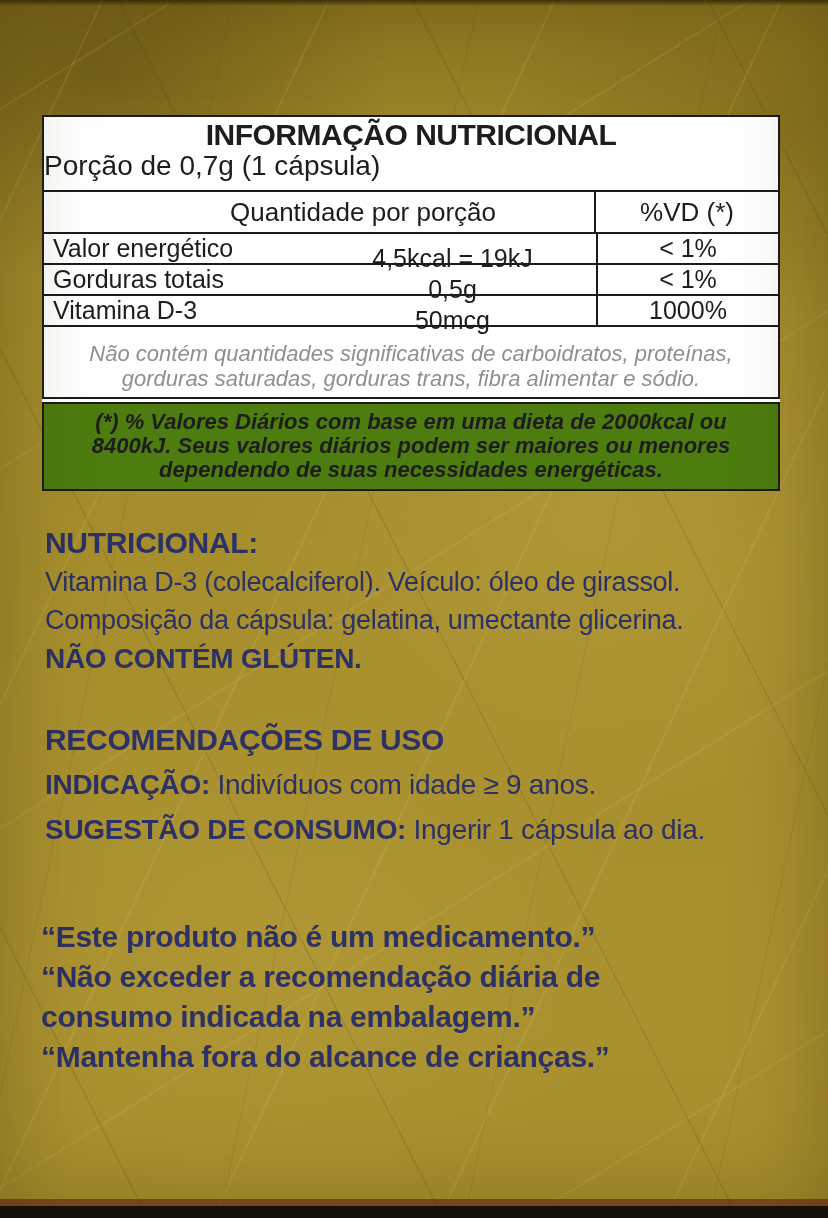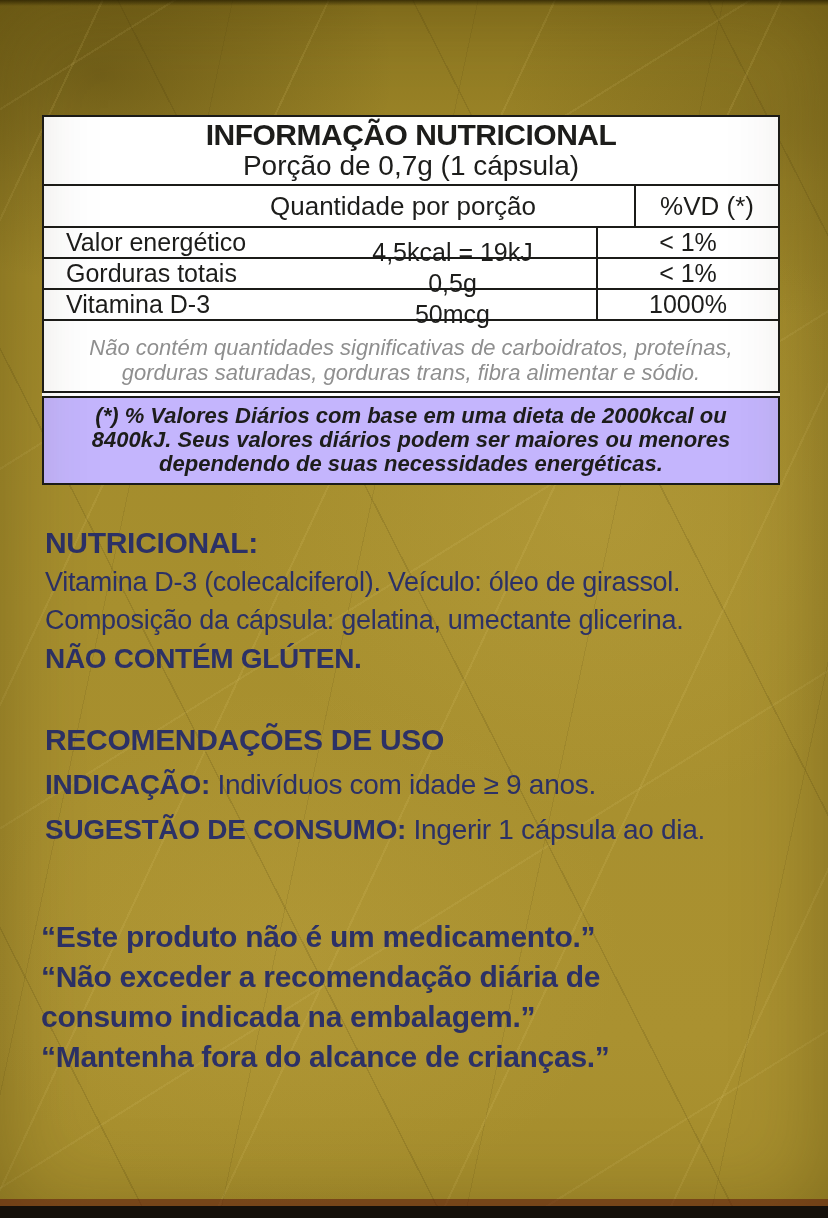--- a/index.html
+++ b/index.html
@@ -22,31 +22,31 @@
   .vignette{position:absolute;inset:0;box-shadow:inset 0 0 90px rgba(55,42,4,0.35);pointer-events:none;}
   .top-strip{position:absolute;left:0;top:0;width:100%;height:6px;
     background:linear-gradient(180deg, rgba(42,33,2,0.8), rgba(42,33,2,0));}
   .bottom-red{position:absolute;left:0;top:1199px;width:100%;height:9px;background:rgba(92,22,14,0.55);}
   .bottom-black{position:absolute;left:0;top:1206px;width:100%;height:12px;background:#15100a;}
 
   
   .label-wrap{position:absolute;left:42px;top:115px;width:738px;background:#ffffff;}
   .nutri-box{border:2px solid #1b1b18;color:#1d1d1b;background:#fff;box-sizing:border-box;}
   .nutri-title{margin-top:2px;text-align:center;font-size:30px;line-height:32px;font-weight:bold;letter-spacing:-0.5px;}
-  .nutri-serving{text-align:center;font-size:28px;line-height:30px;padding-bottom:3px;}
+  .nutri-serving{font-size:28px;line-height:30px;padding-bottom:9px;}
   .head-row{border-top:2px solid #1b1b18;display:flex;height:40px;}
   .col-dv-h{flex:1;display:flex;align-items:center;justify-content:center;font-size:26px;}
   .data-row{border-top:2px solid #1b1b18;display:flex;height:29px;font-size:25px;}
   .row-main{width:552px;border-right:2px solid #1b1b18;display:flex;}
-  .cell-name{width:265px;padding-left:22px;display:flex;align-items:center;box-sizing:border-box;}
+  .cell-name{width:265px;padding-left:9px;display:flex;align-items:center;box-sizing:border-box;}
   .cell-amt{flex:1;display:flex;align-items:center;justify-content:center;margin-top:19px;}
   .cell-dv{flex:1;display:flex;align-items:center;justify-content:center;}
   .note-section{border-top:2px solid #1b1b18;text-align:center;font-style:italic;color:#8f8f8f;
     font-size:22px;line-height:25px;padding:14px 8px 6px;}
-  .footnote-box{border:2px solid #1b1b18;margin-top:3px;background:#c4b5fd;color:#1d1d1b;
+  .footnote-box{border:2px solid #1b1b18;margin-top:3px;background:#4d7c0f;color:#1d1d1b;
     font-weight:bold;font-style:italic;text-align:center;font-size:22px;line-height:24px;padding:6px 14px 7px;box-sizing:border-box;}
 
   
   .navy{color:#2c3166;}
   .sec-ingredients{position:absolute;left:45px;top:524px;}
   .sec-ingredients .hd{font-size:30px;font-weight:bold;line-height:38.5px;letter-spacing:-0.3px;}
   .sec-ingredients .ln{font-size:27px;line-height:38.5px;letter-spacing:-0.3px;}
   .sec-ingredients .ln-bold{font-size:28px;font-weight:bold;line-height:38.5px;letter-spacing:-0.3px;}
   .sec-usage{position:absolute;left:45px;top:720px;}
   .sec-usage .hd{font-size:30px;font-weight:bold;line-height:39px;letter-spacing:-0.3px;}
@@ -60,21 +60,21 @@
 
 <div class="canvas">
   <div class="top-strip"></div>
 
   <div class="label-wrap">
     <div class="nutri-box">
       <div class="nutri-title">INFORMAÇÃO NUTRICIONAL</div>
       <div class="nutri-serving">Porção de 0,7g (1 cápsula)</div>
 
       <div class="head-row">
-        <div class="row-main" style="align-items:center;justify-content:center;padding-left:88px;box-sizing:border-box;font-size:26px;margin-left:40px;">
+        <div class="row-main" style="align-items:center;justify-content:center;padding-left:88px;box-sizing:border-box;font-size:26px;">
           <span>Quantidade por porção</span>
         </div>
         <div class="col-dv-h">%VD (*)</div>
       </div>
 
       <div class="data-row">
         <div class="row-main">
           <div class="cell-name">Valor energético</div>
           <div class="cell-amt">4,5kcal = 19kJ</div>
         </div>

